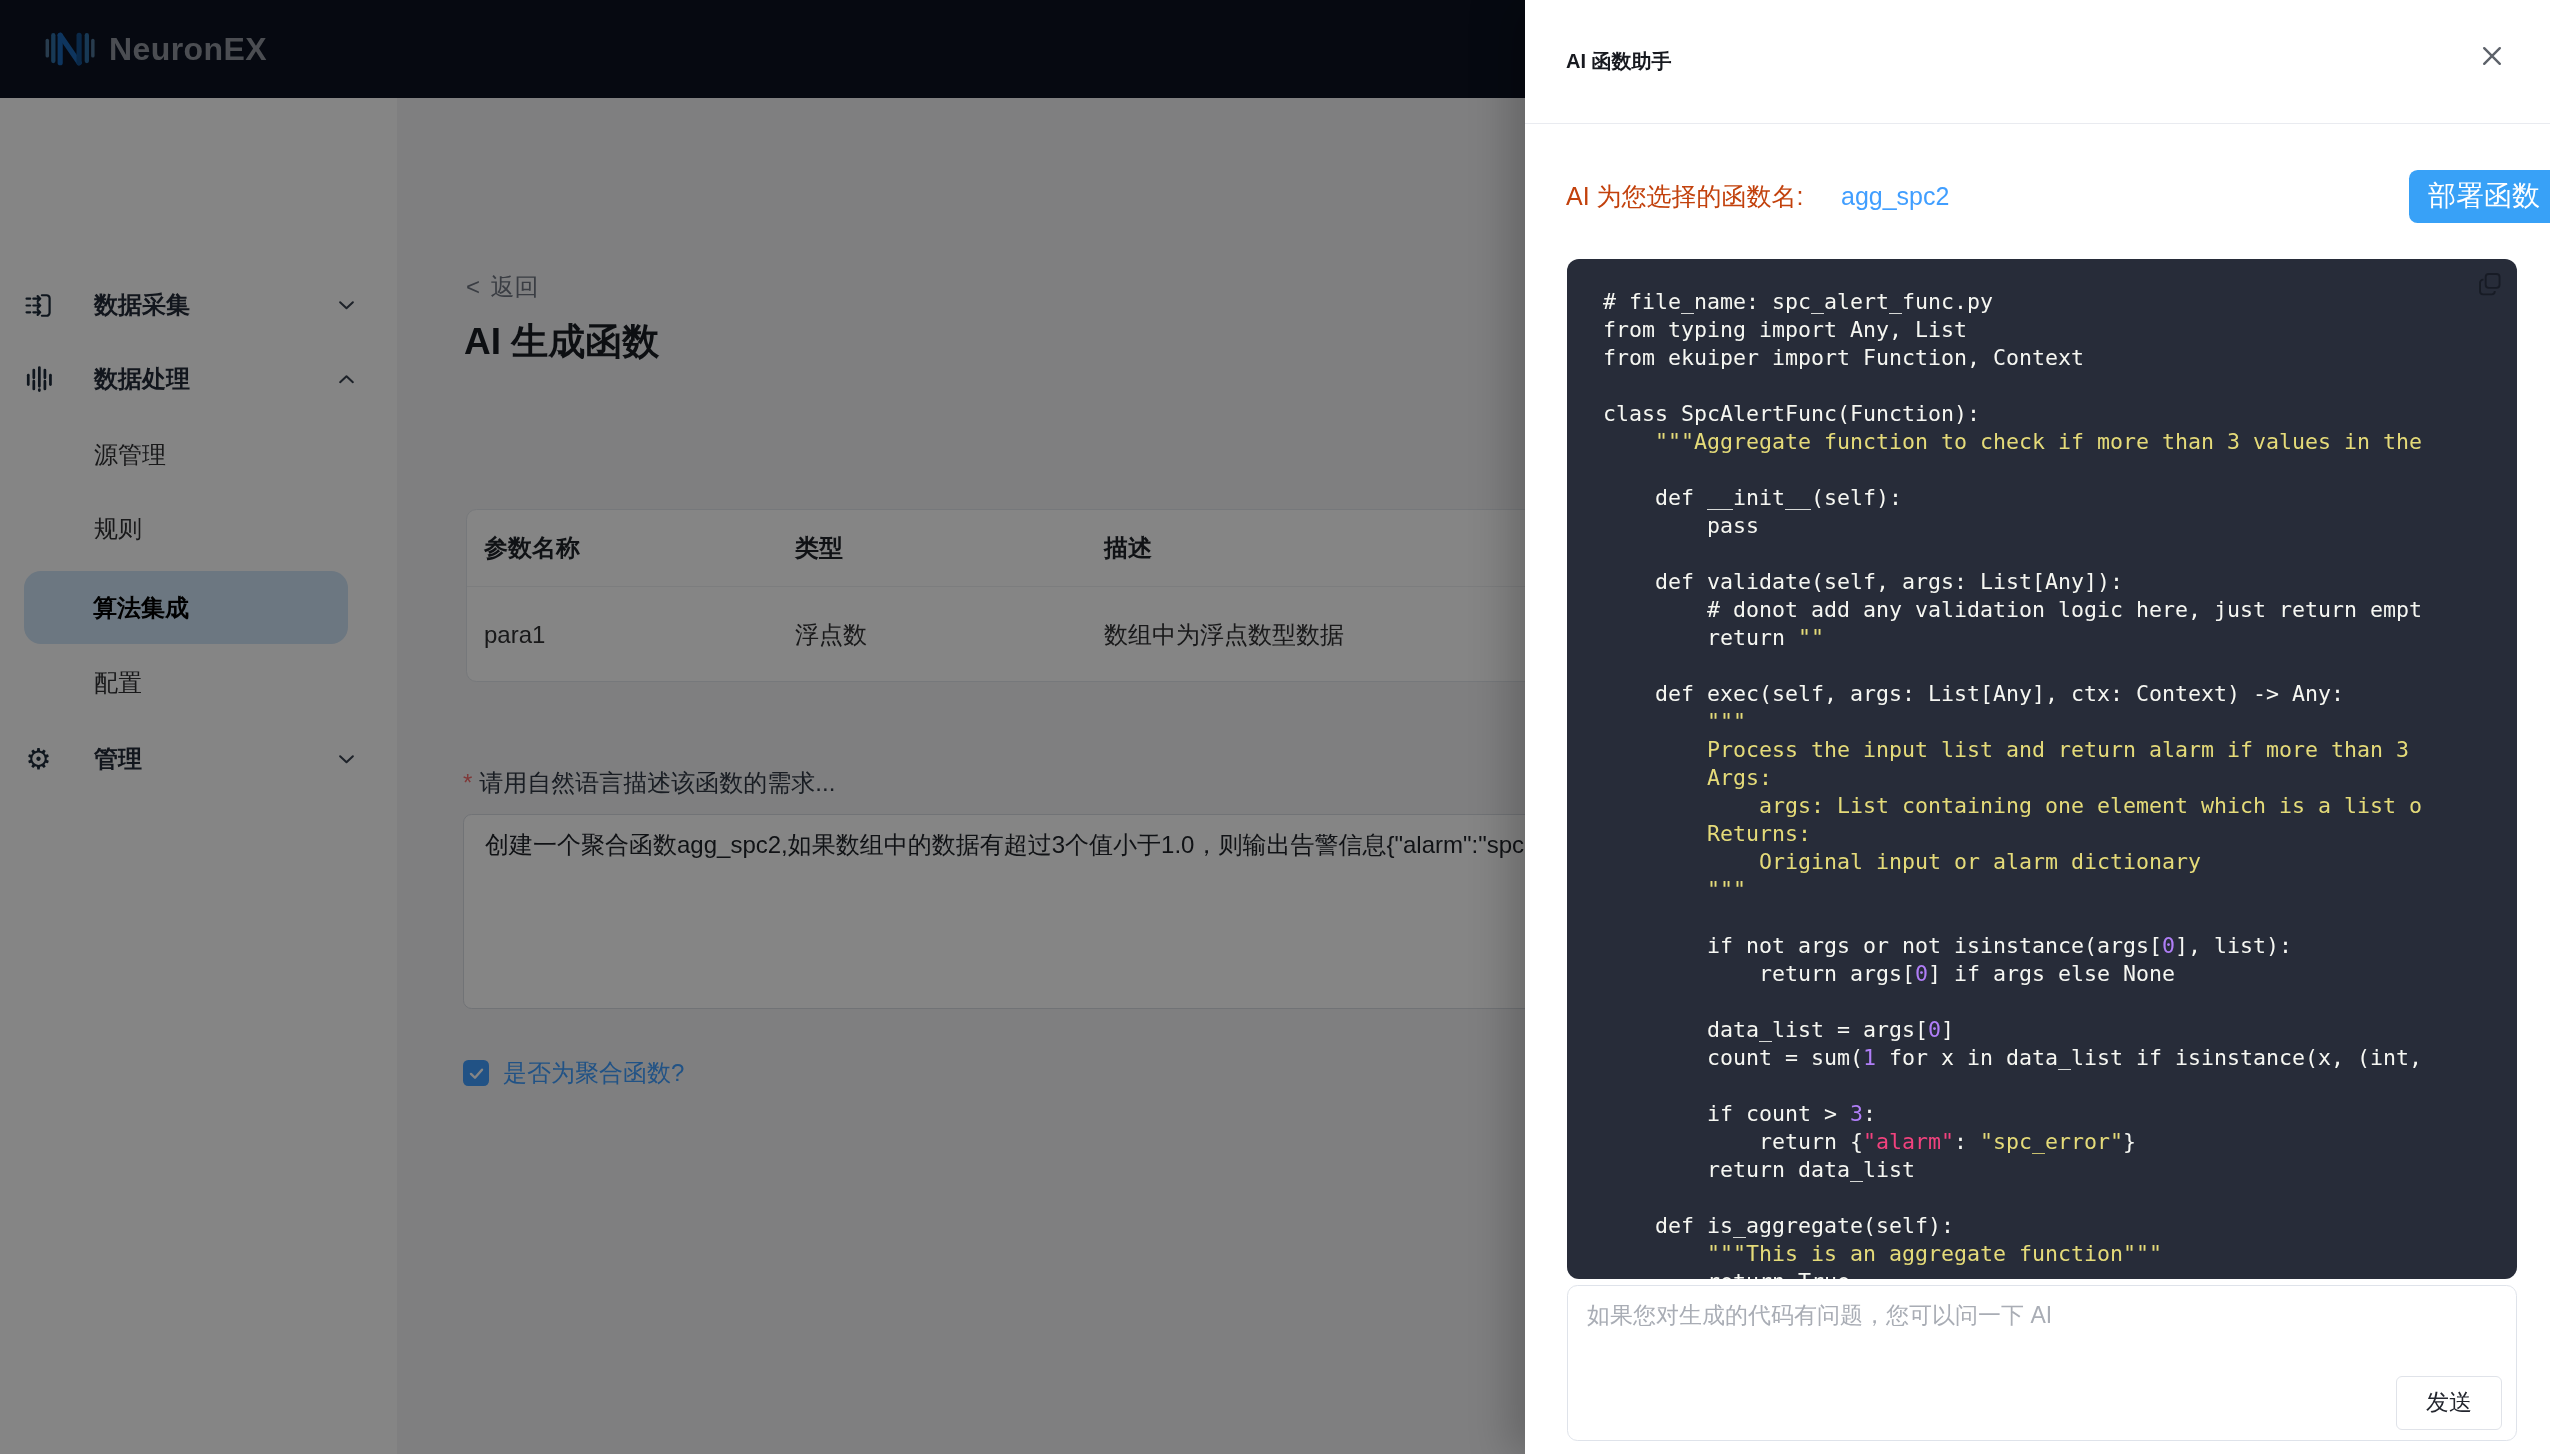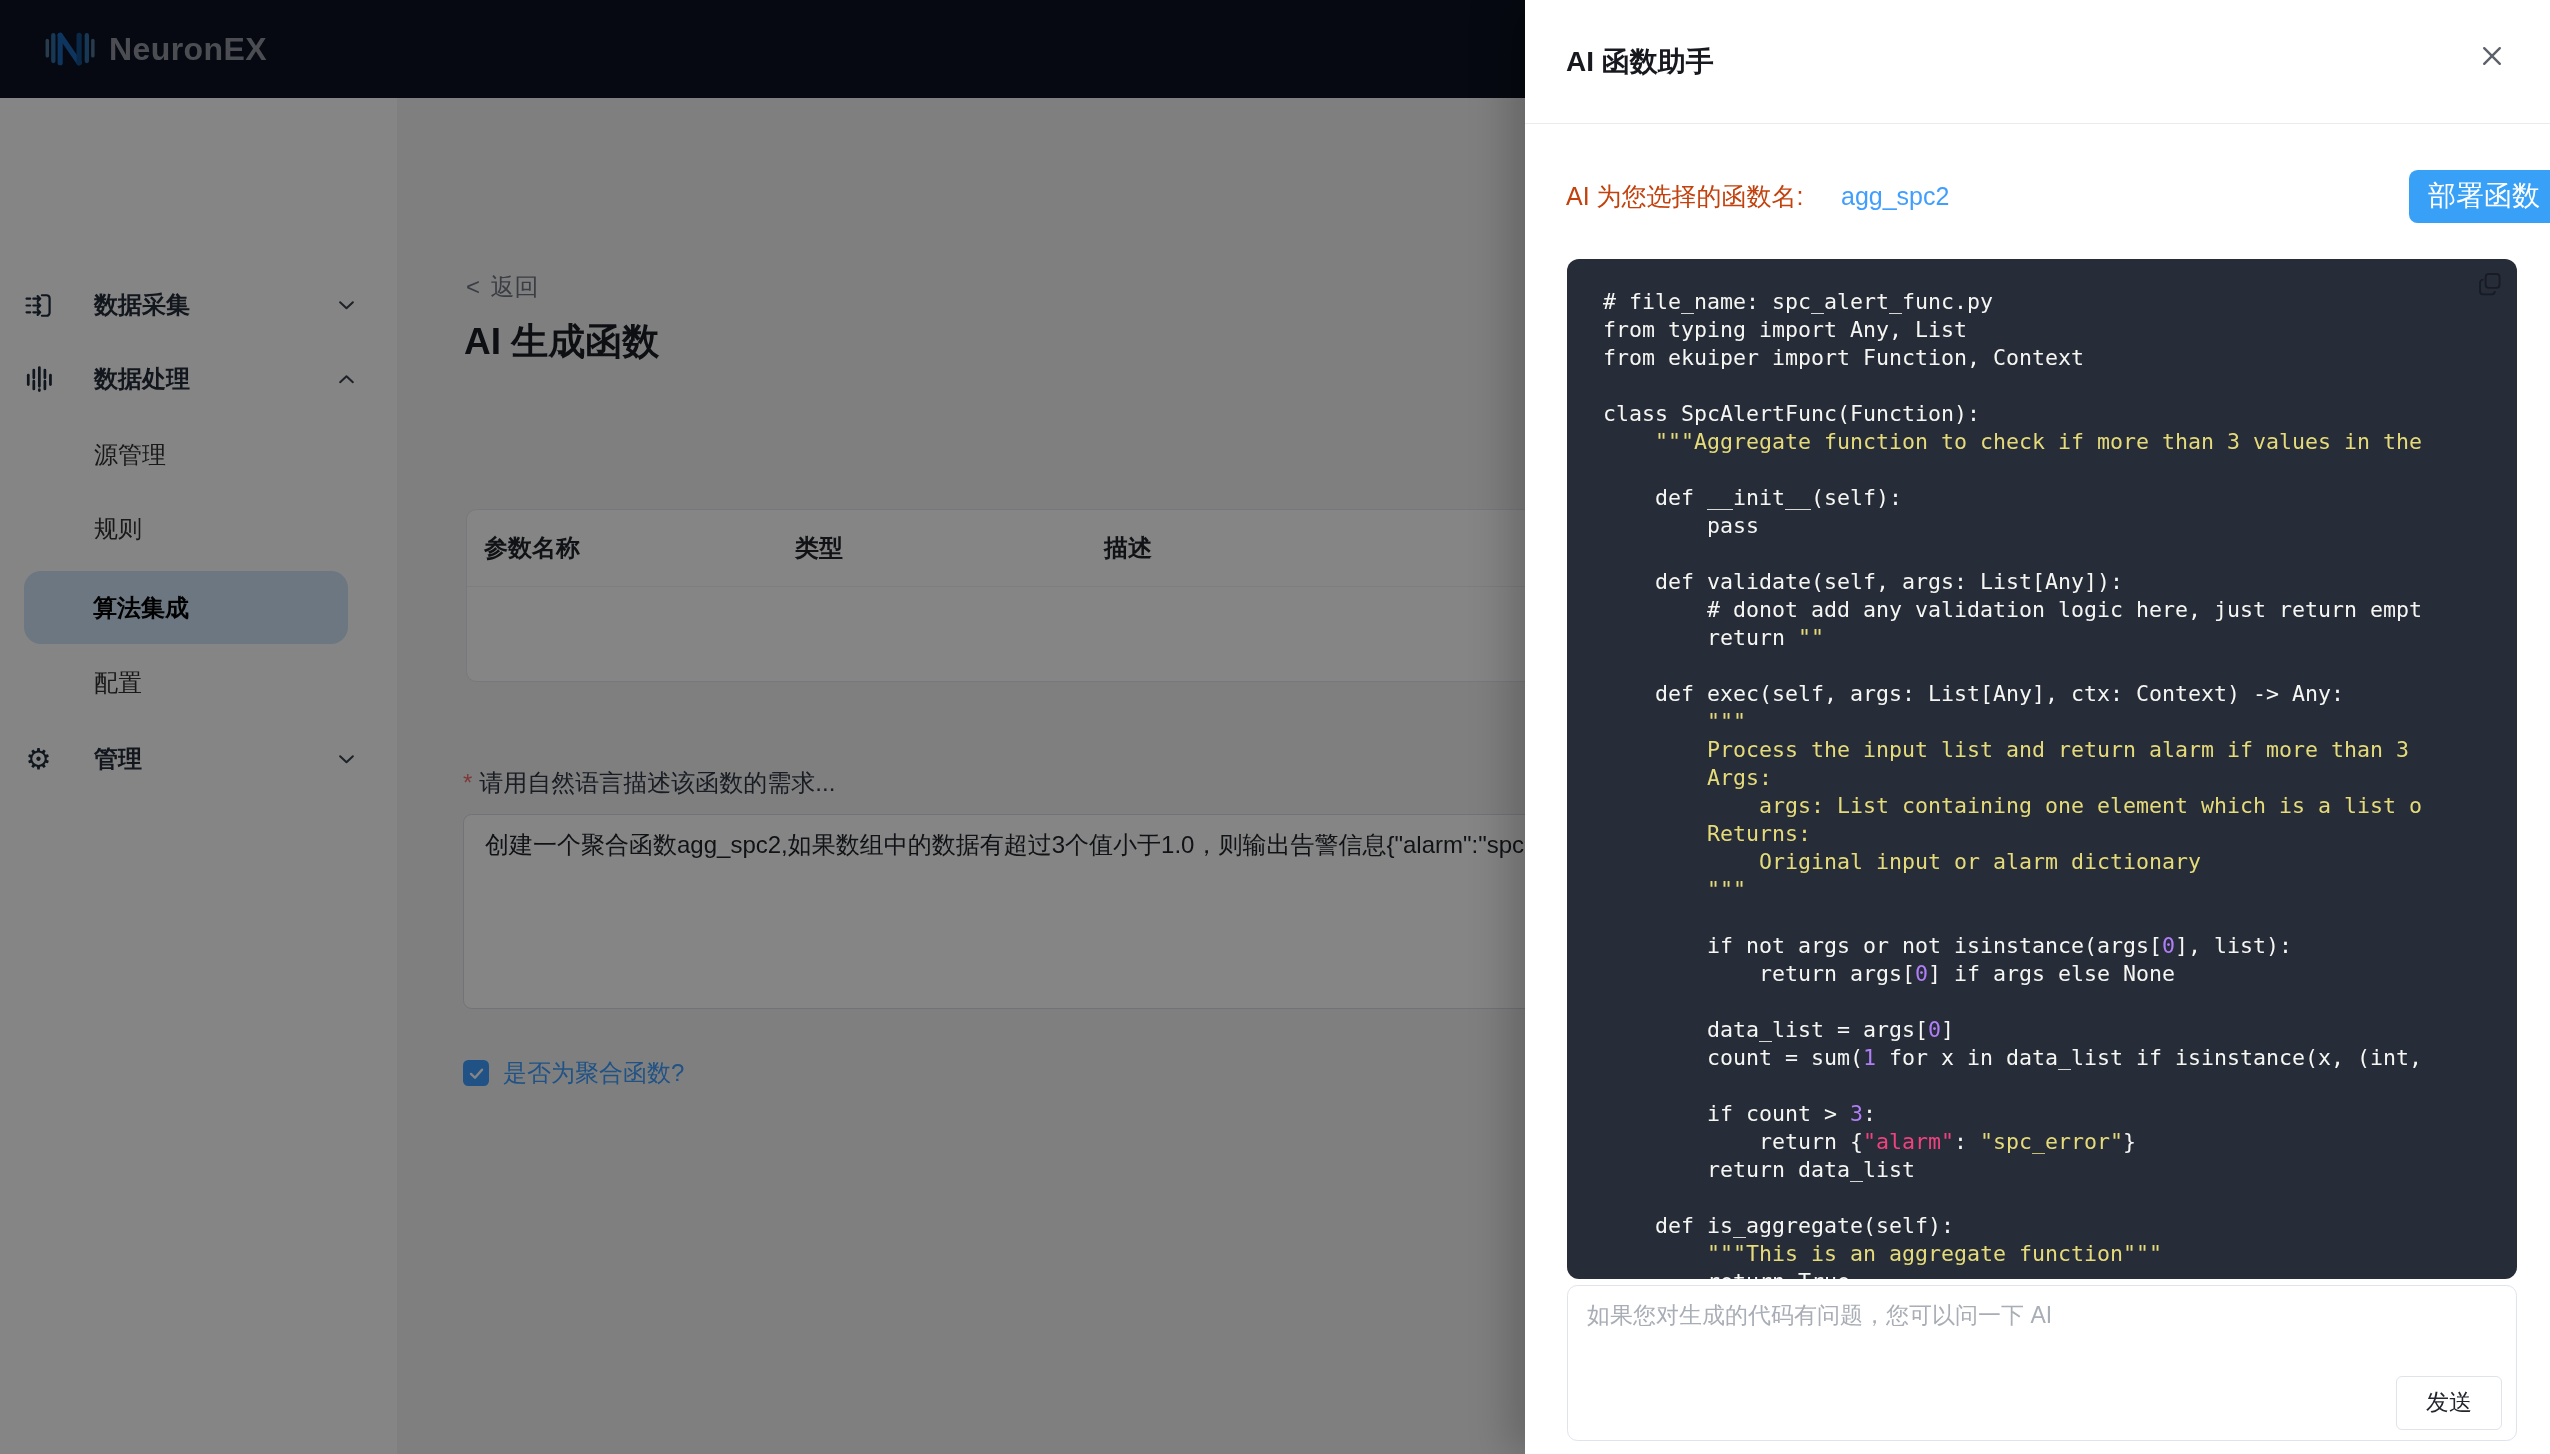--- a/index.html
+++ b/index.html
@@ -51,21 +51,21 @@
   .checkbox-label{font-size:24px;color:#409eff;}
 
   
   .overlay{position:absolute;left:0;top:0;width:2550px;height:1455px;background:rgba(0,0,0,0.48);z-index:40;}
 
   
   .drawer{position:absolute;left:1525px;top:0;width:1025px;height:1455px;background:#ffffff;z-index:50;
           box-shadow:-15.5px 0 41px rgba(0,0,0,0.22);}
   .drawer-header{position:absolute;left:0;top:0;width:1025px;height:124px;border-bottom:0.9px solid #e9ebf0;box-sizing:border-box;}
   .drawer-title{position:absolute;left:41px;top:0;height:123px;display:flex;align-items:center;
-                font-size:28px;font-weight:700;color:#17191f;}
+                font-size:20px;font-weight:700;color:#17191f;}
   .drawer-close{position:absolute;left:951px;top:40px;width:31px;height:31px;display:flex;align-items:center;
                 justify-content:center;cursor:pointer;}
 
   .fn-row{position:absolute;left:0;top:169px;width:1025px;height:55px;}
   .fn-label{position:absolute;left:41px;top:0;height:55px;display:flex;align-items:center;font-size:25px;color:#c2410c;white-space:nowrap;}
   .fn-name{position:absolute;left:316px;top:0;height:55px;display:flex;align-items:center;font-size:25px;color:#409eff;cursor:pointer;}
   .deploy-btn{position:absolute;left:842px;top:0.9px;width:150px;height:53px;background:#38a1f7;border:none;border-radius:8.6px;
               color:#ffffff;font-size:28px;font-family:Liberation Sans, sans-serif;display:flex;align-items:center;
               justify-content:center;cursor:pointer;margin-left:42px;}
 
@@ -190,20 +190,25 @@
       <span>返回</span>
     </div>
     <div class="page-title">AI 生成函数</div>
 
     <div class="param-table">
       <div class="thead">
         <span class="th c1">参数名称</span>
         <span class="th c2">类型</span>
         <span class="th c3">描述</span>
       </div>
+      <div class="trow">
+        <span class="td c1">para1</span>
+        <span class="td c2">浮点数</span>
+        <span class="td c3">数组中为浮点数型数据</span>
+      </div>
     </div>
 
     <div class="form-label">
       <span class="req">*</span>
       <span>请用自然语言描述该函数的需求...</span>
     </div>
 
     <div class="desc-box">
       <div class="desc-text">创建一个聚合函数agg_spc2,如果数组中的数据有超过3个值小于1.0，则输出告警信息{"alarm":"spc</div>
     </div>

